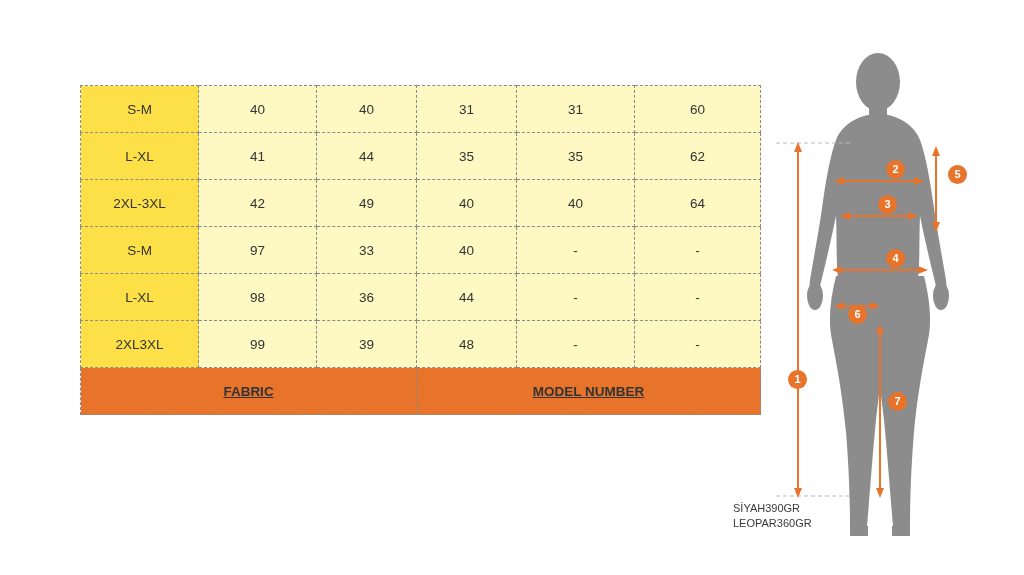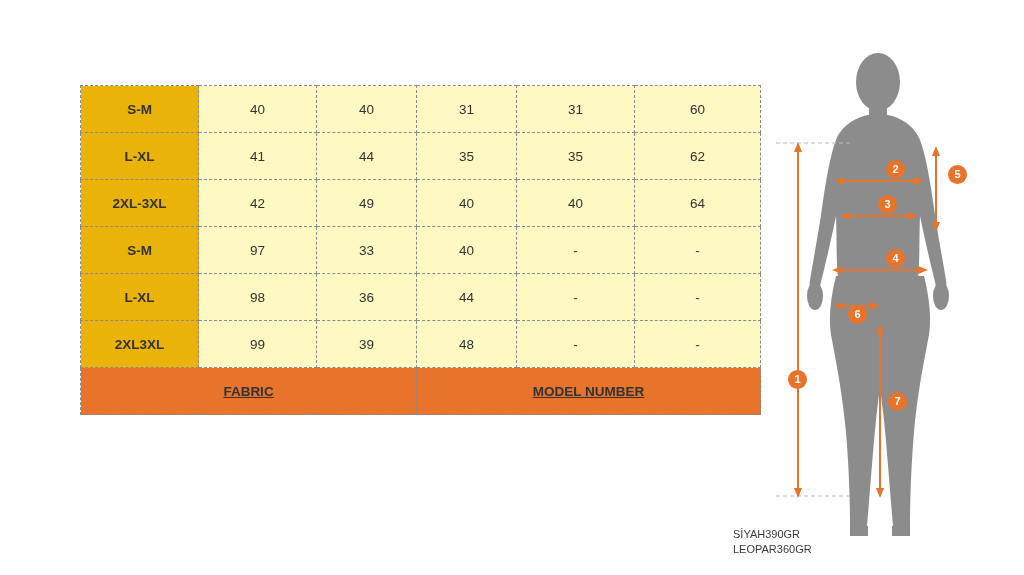--- a/index.html
+++ b/index.html
@@ -36,22 +36,22 @@
   .hdr {
     background: #e8732a;
     color: #ffffff;
     font-weight: bold;
     font-size: 13.5px;
     letter-spacing: .2px;
     border: 1px solid #e8732a;
   }
   .hdr.sub { line-height: 1.15; }
   .lbl {
-    background: #eab308;
-    font-weight: bold;
+    background: #fde047;
+    font-weight: normal;
     color: #2b2b2b;
   }
   .val {
     background: #fef9c3;
     color: #4a4a4a;
     font-size: 14px;
   }
   .fabric-hdr, .model-hdr {
     background: #e8732a;
     color: #fff;
@@ -85,21 +85,21 @@
     font-size: 11px;
     font-weight: bold;
     line-height: 19px;
     text-align: center;
     font-family: "Liberation Sans", sans-serif;
   }
 
   .codes {
     position: absolute;
     left: 733px;
-    top: 527px;
+    top: 501px;
     font-size: 11px;
     color: #3a3a3a;
     line-height: 1.35;
   }
 </style>
 </head>
 <body>
 
 <table id="size-table">
   <colgroup>

